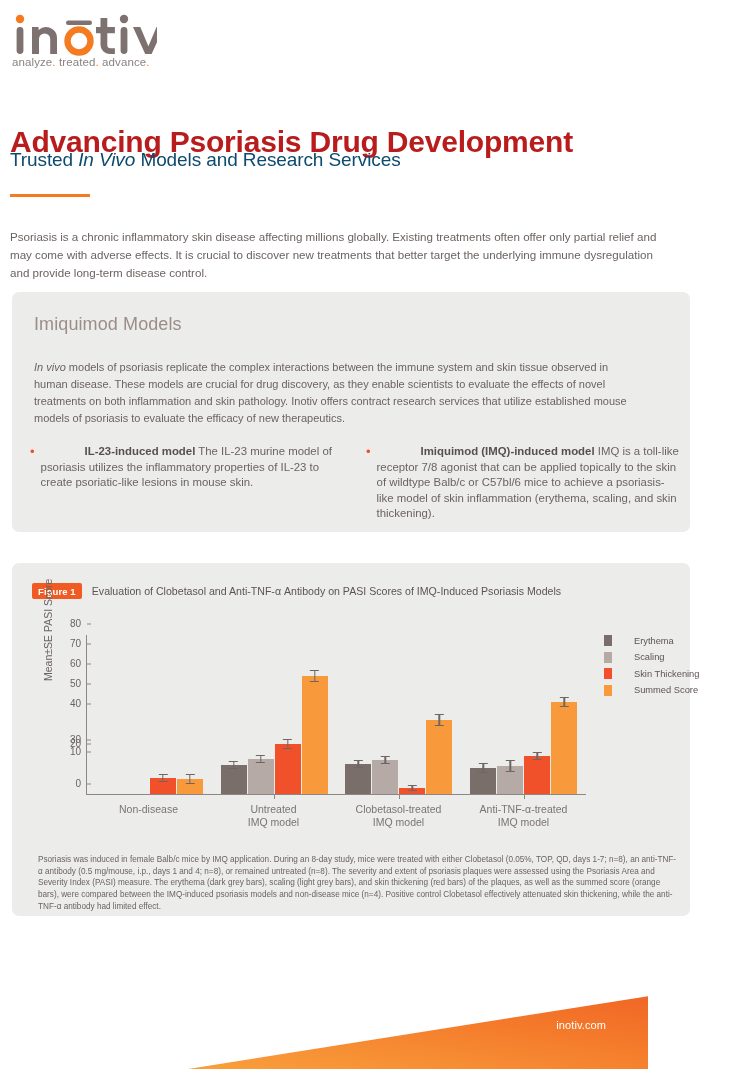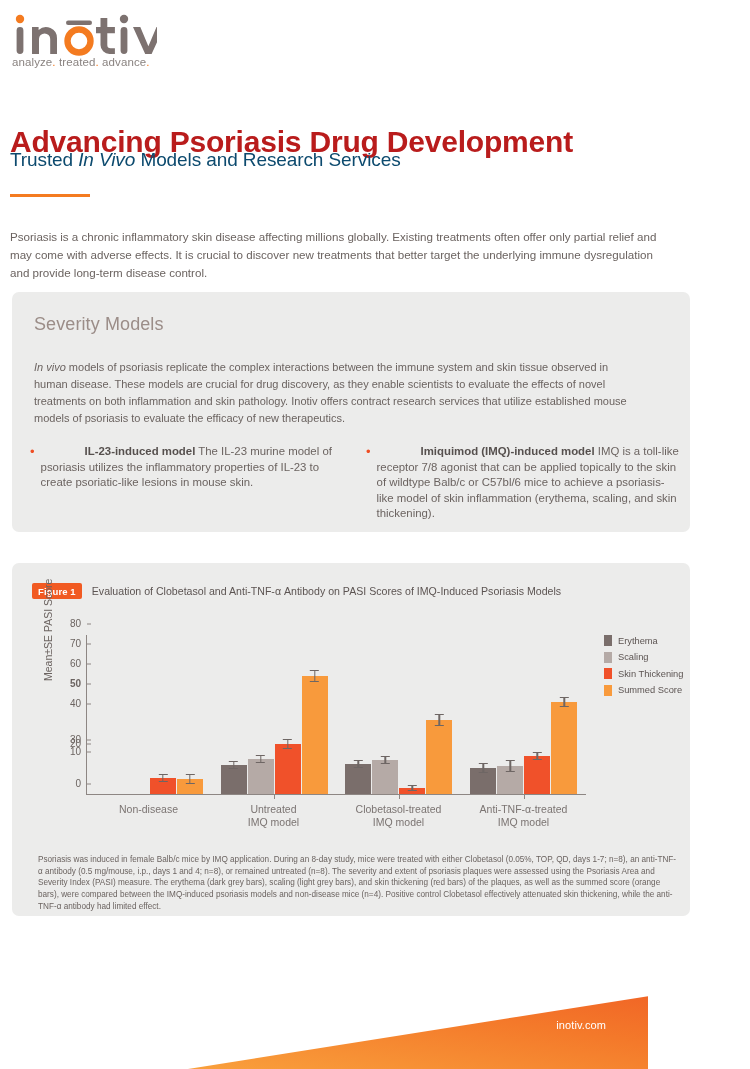--- a/index.html
+++ b/index.html
@@ -127,21 +127,21 @@
   .xlabels{
     position:absolute;left:42px;top:180px;width:500px;display:flex;
   }
   .xlab{
     flex:1;text-align:center;font-size:10.5px;line-height:13px;color:#7b7472;
   }
 
   .legend{
     position:absolute;left:560px;top:12px;width:120px;
   }
-  .legend-row{display:flex;align-items:center;gap:6px;margin-bottom:5.5px;}
+  .legend-row{display:flex;align-items:center;gap:22px;margin-bottom:5.5px;}
   .swatch{width:8px;height:11px;flex:0 0 auto;}
   .legend-row span{font-size:9.3px;color:#5c5452;white-space:nowrap;}
 
   
   .caption{
     position:absolute;left:26px;top:283px;width:640px;
     font-size:8.2px;line-height:11.6px;color:#6b6360;
   }
 
   
@@ -185,21 +185,21 @@
 
 <h1 class="title">Advancing Psoriasis Drug Development</h1>
 <div class="subtitle">
   <span>Trusted </span><i>In Vivo</i><span> Models and Research Services</span>
 </div>
 <div class="rule"></div>
 
 <p class="intro">Psoriasis is a chronic inflammatory skin disease affecting millions globally. Existing treatments often offer only partial relief and may come with adverse effects. It is crucial to discover new treatments that better target the underlying immune dysregulation and provide long-term disease control.</p>
 
 <section class="card-models">
-  <h2>Severity Models</h2>
+  <h2>Imiquimod Models</h2>
   <p class="models-body">
     <i>In vivo</i><span> models of psoriasis replicate the complex interactions between the immune system and skin tissue observed in human disease. These models are crucial for drug discovery, as they enable scientists to evaluate the effects of novel treatments on both inflammation and skin pathology. Inotiv offers contract research services that utilize established mouse models of psoriasis to evaluate the efficacy of new therapeutics.</span>
   </p>
   <div class="bullets">
     <div class="bullet-col">
       <div class="bullet">
         <span class="dot">•</span>
         <p><b>IL-23-induced model</b><span> The IL-23 murine model of psoriasis utilizes the inflammatory properties of IL-23 to create psoriatic-like lesions in mouse skin.</span></p>
       </div>
     </div>
@@ -220,21 +220,21 @@
 
   <div class="chart">
     <div class="ylabel">Mean±SE PASI Score</div>
     <div class="plot" id="plot">
       <div id="yticks">
           <div class="ytick" style="bottom: 0px;">0</div>
           <div class="ytick" style="bottom: 32px;">10</div>
           <div class="ytick" style="bottom: 40px;">20</div>
           <div class="ytick" style="bottom: 44px;">30</div>
           <div class="ytick" style="bottom: 80px;">40</div>
-          <div class="ytick" style="bottom: 100px; font-weight: bold;">50</div>
+          <div class="ytick" style="bottom: 100px;">50</div>
           <div class="ytick" style="bottom: 120px; margin-top: 44px;">60</div>
           <div class="ytick" style="bottom: 140px;">70</div>
           <div class="ytick" style="bottom: 160px;">80</div>
         </div>
       <div class="groups" id="groups">
           <div class="group first">
             <div class="bar" style="height: 0px; background: rgb(122, 110, 107);"></div>
             <div class="bar" style="height: 0px; background: rgb(181, 170, 166);"></div>
             <div class="bar" style="height: 16px; background: rgb(240, 81, 42);">
               <div class="err" style="height: 8px; bottom: 12px;"></div>

